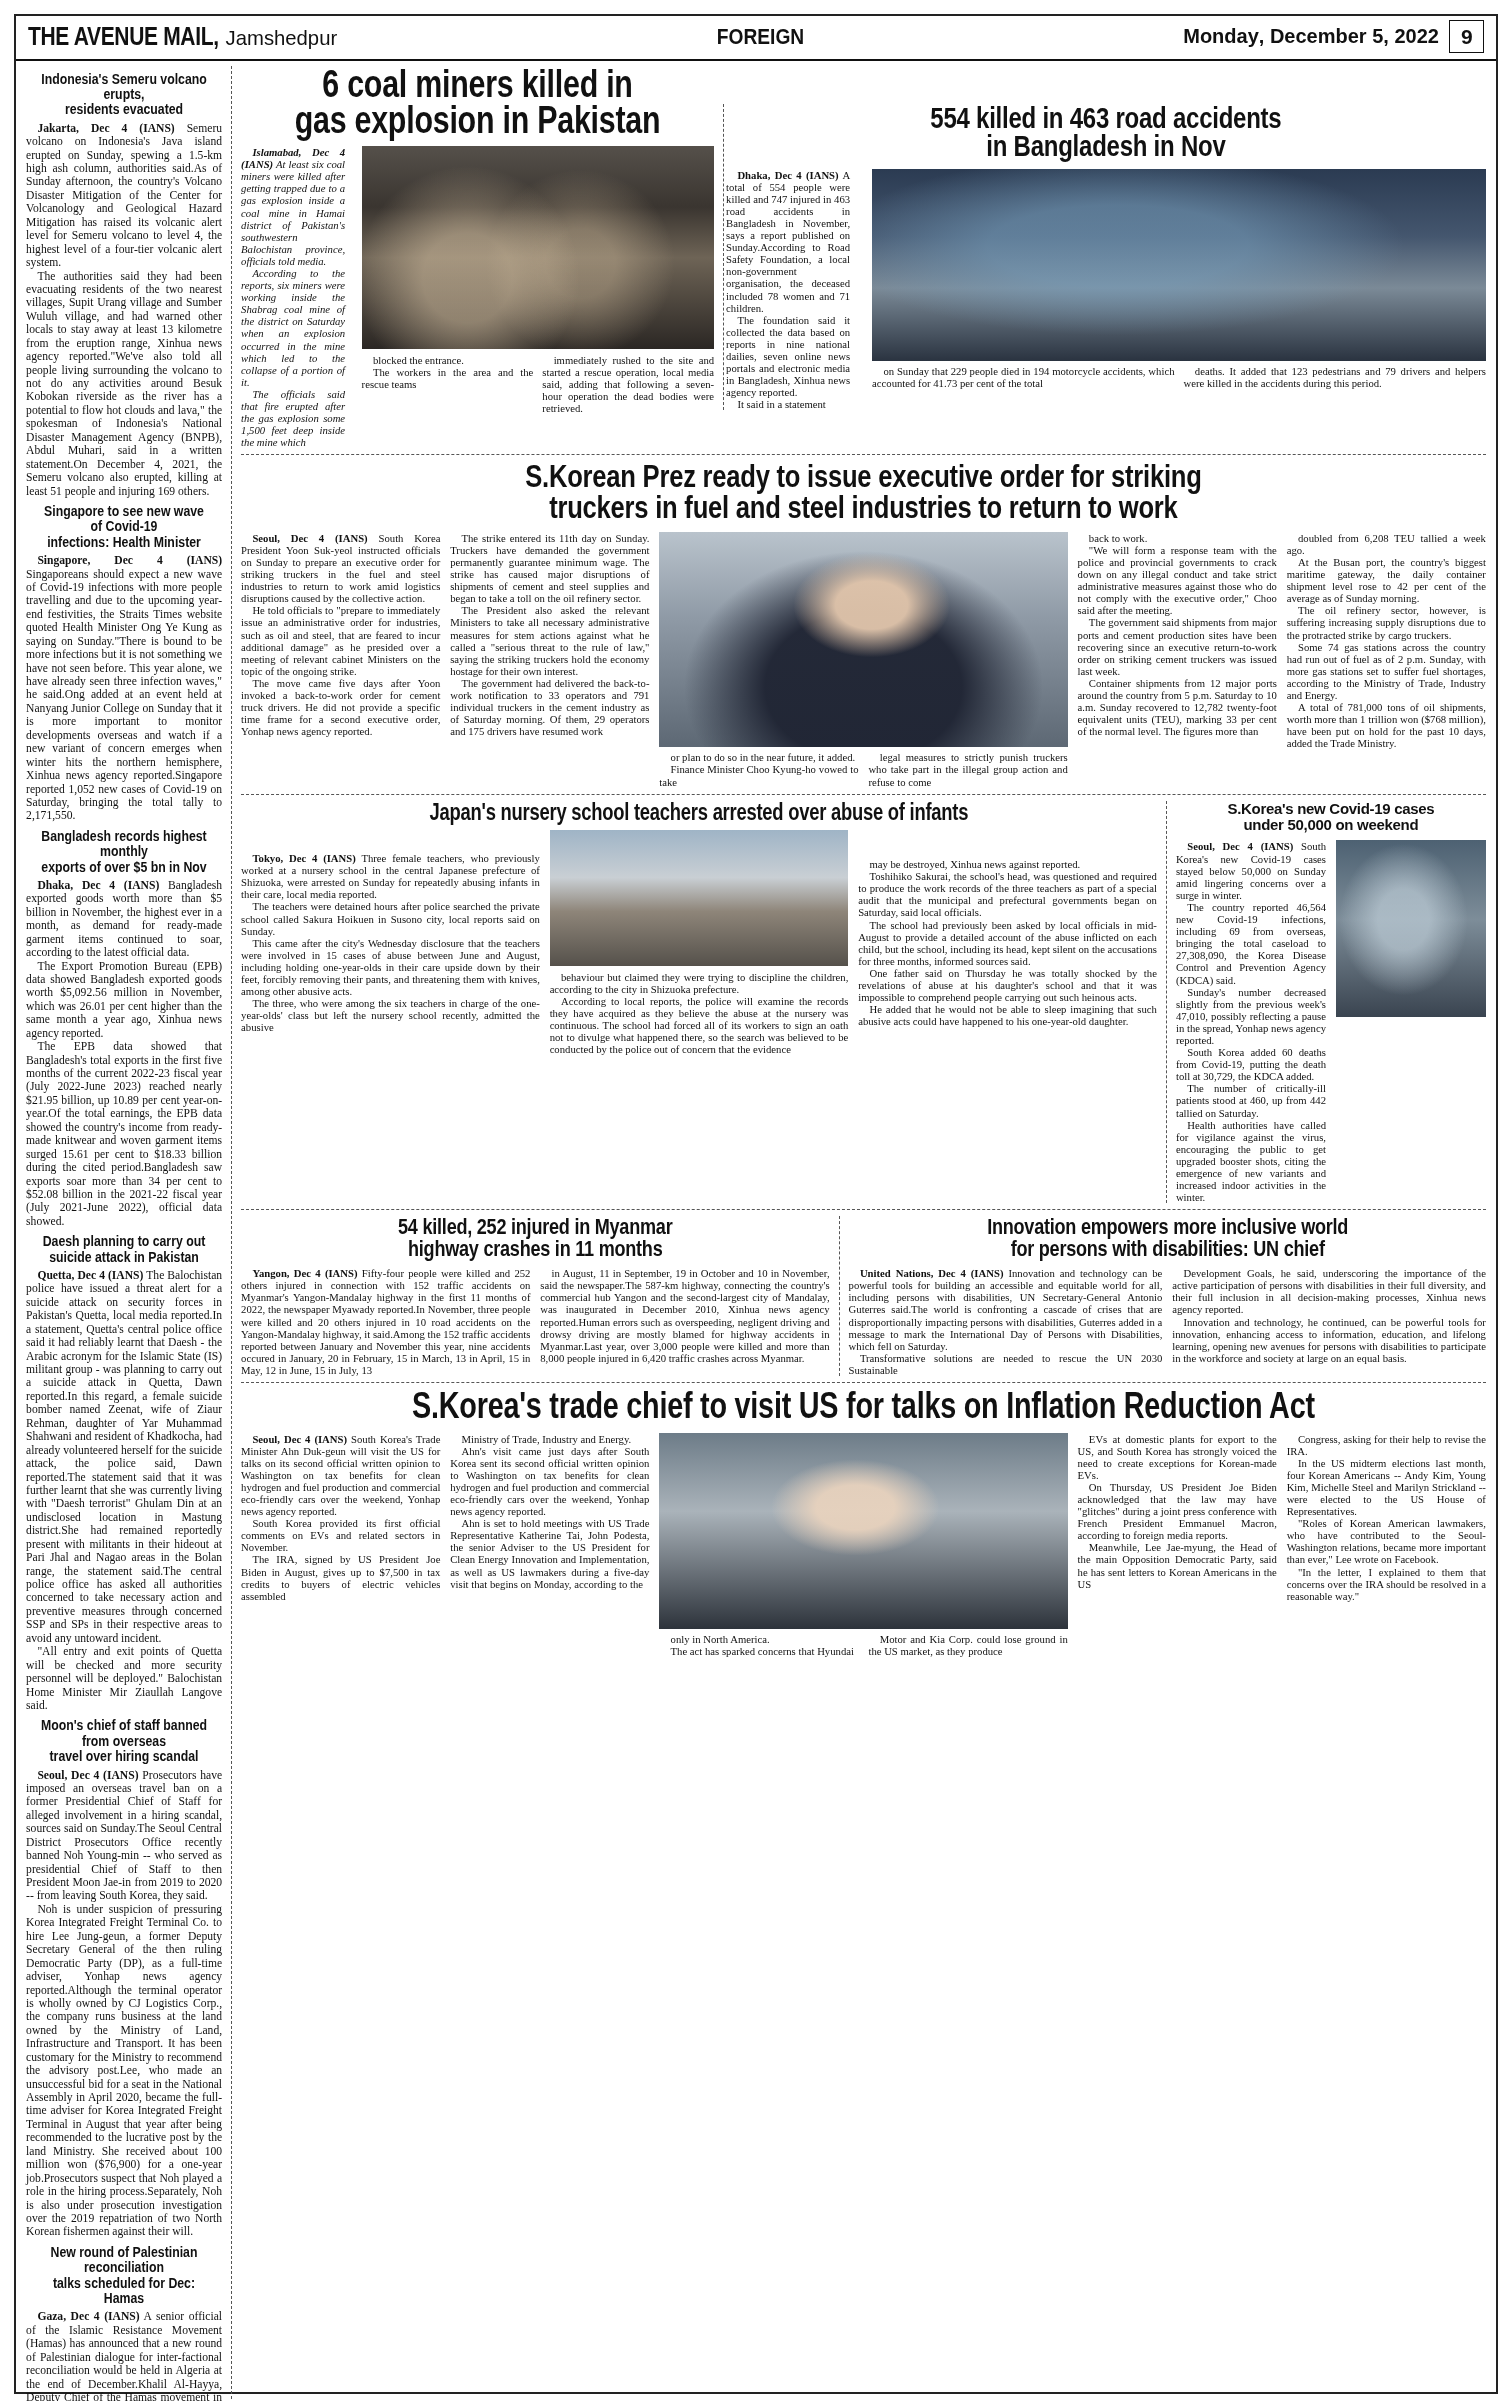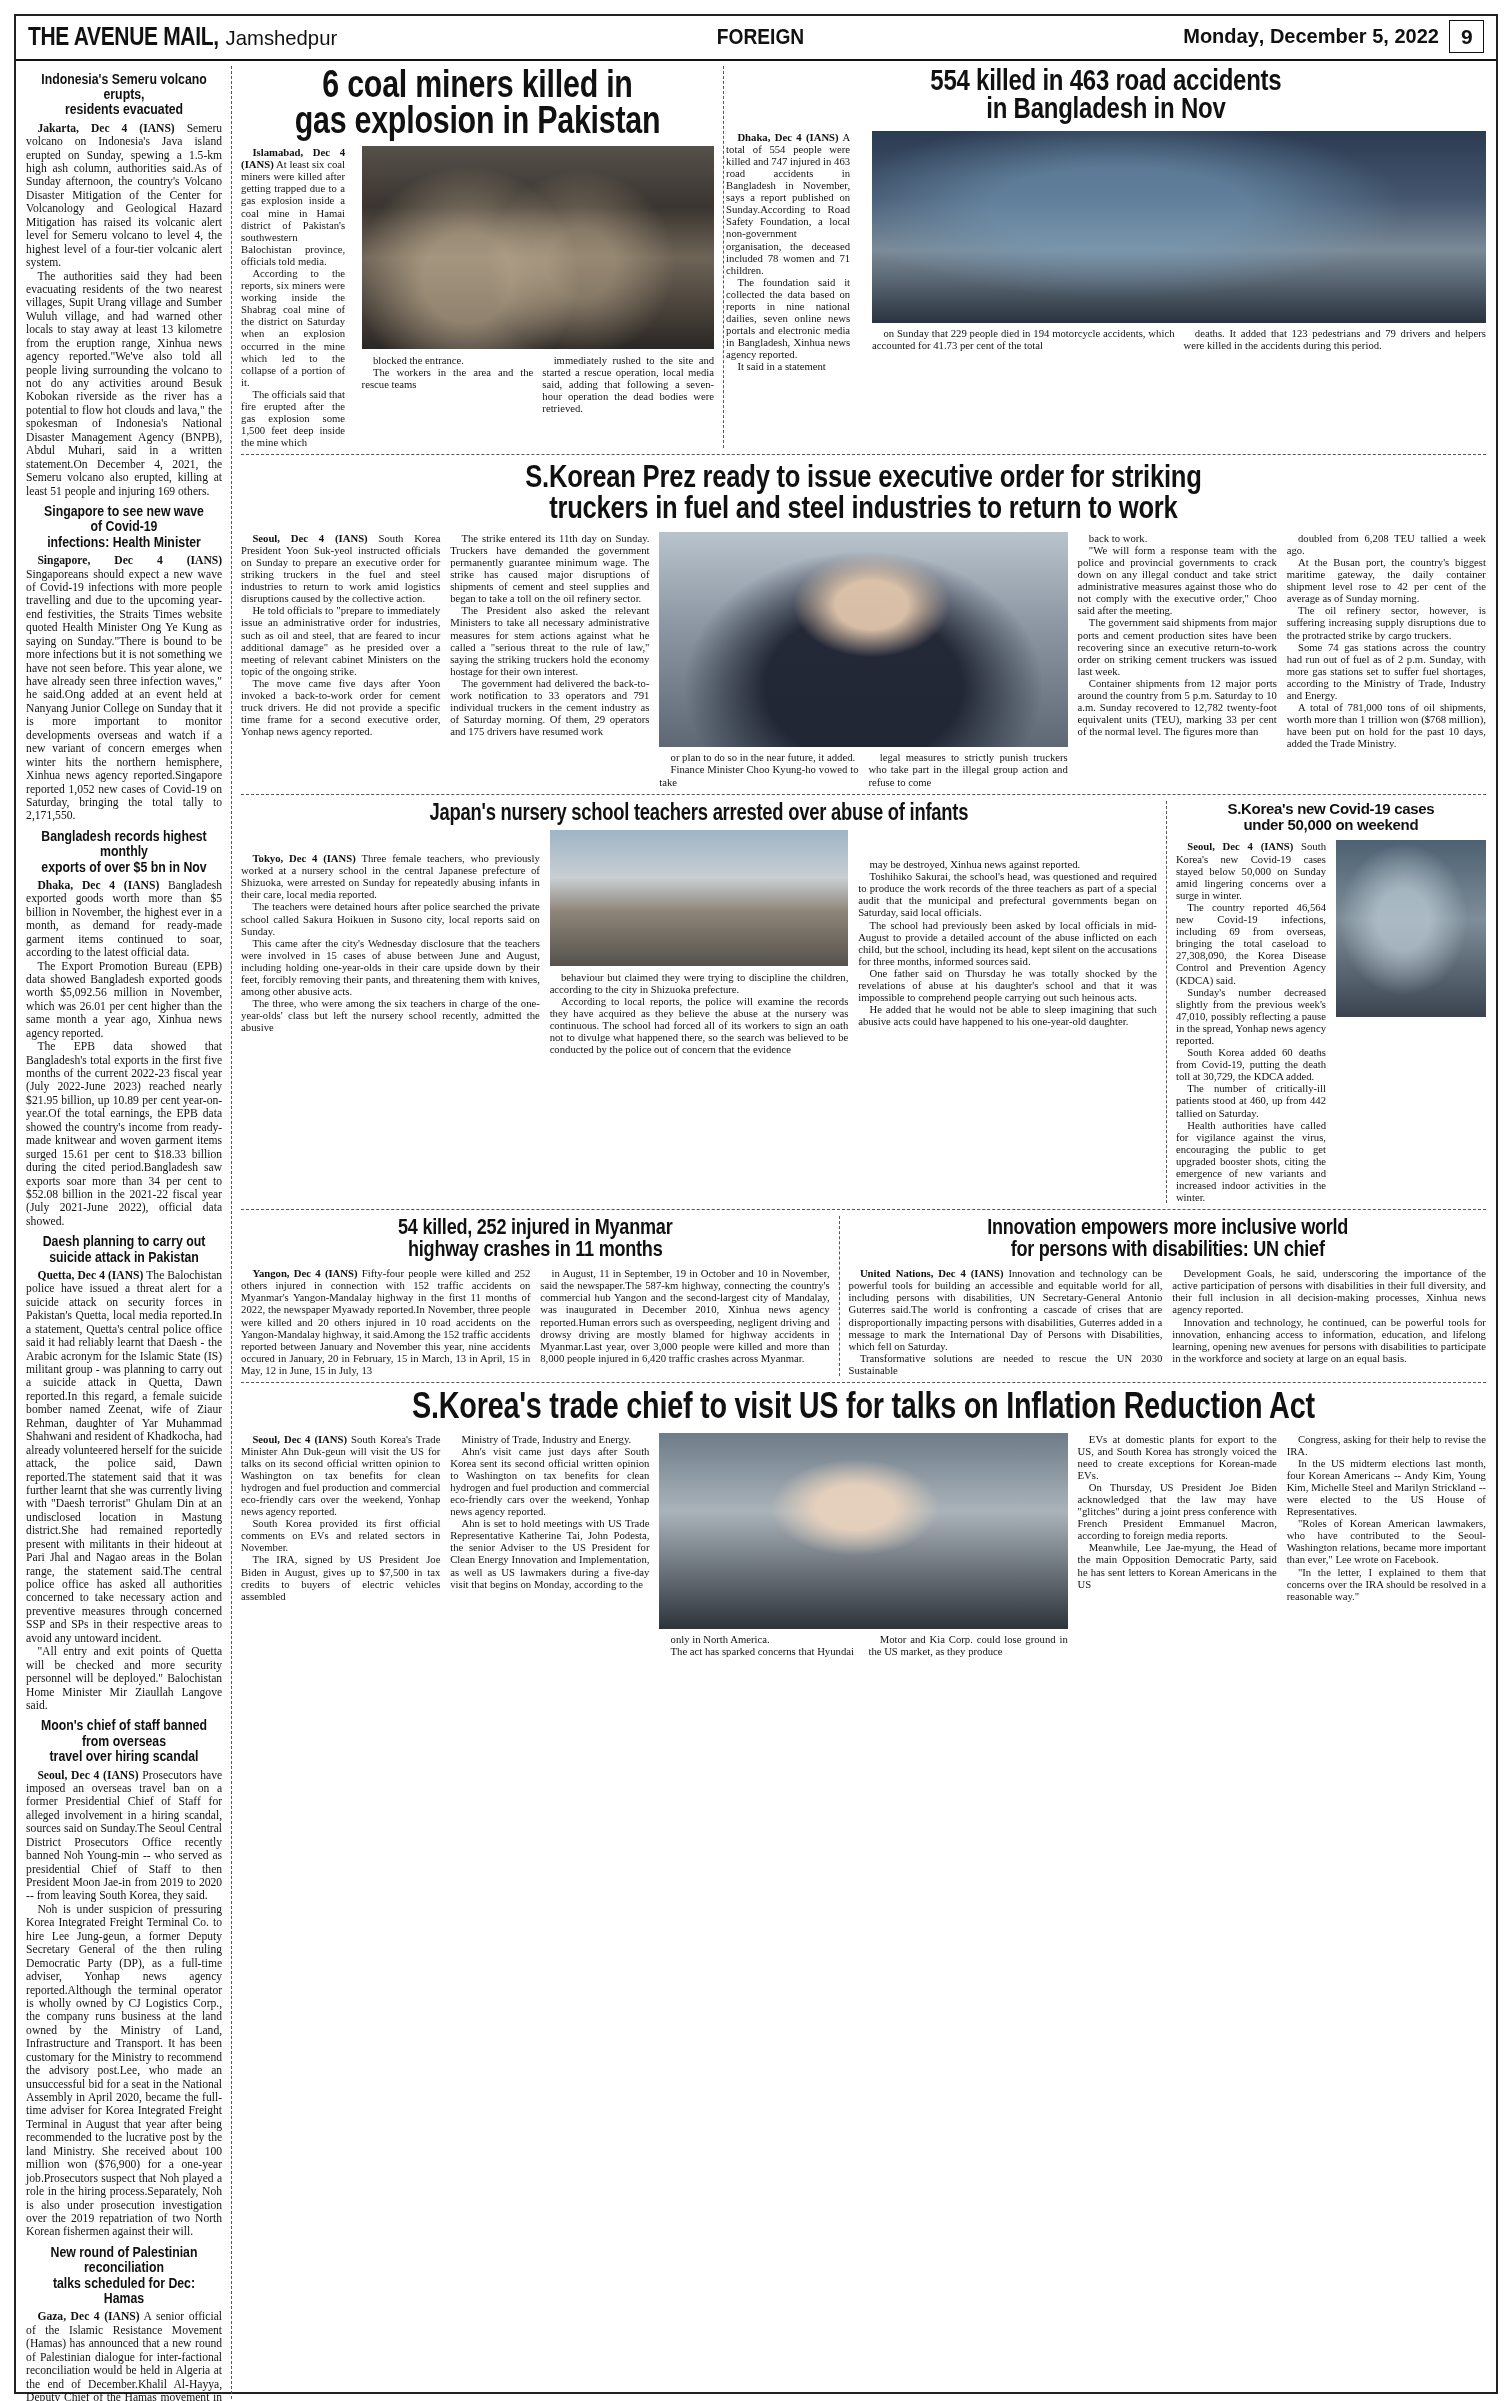--- a/index.html
+++ b/index.html
@@ -111,21 +111,21 @@
   }
   .rightside {
     flex: 1;
     padding-left: 9px;
     border-left: 1.5px dashed #555;
     display: flex;
     flex-direction: column;
   }
 
   
-  .topband { display: flex; gap: 0; }
+  .topband { display: flex; gap: 0; align-items: center; }
   .story-coal { flex: 0 0 482px; padding-right: 9px; }
   .story-bd { flex: 1; padding-left: 2px; border-left: 1.5px dashed #555; }
 
   .photo {
     background: linear-gradient(160deg,#6b6257 0%,#3b3630 40%,#8a8175 70%,#2e2a26 100%);
     position: relative;
     overflow: hidden;
   }
   .photo.coal {
     background:
@@ -233,21 +233,21 @@
     </div>
 
     <div class="rightside">
 
       <div class="topband">
 
         <div class="story-coal">
           <div class="hl cond" style="font-size: 38px; margin-bottom: 7.5px; white-space: pre-line;" style2="">6 coal miners killed in
 gas explosion in Pakistan</div>
           <div class="rowsplit" style="align-items:flex-start;">
-            <div class="c" style="flex:0 0 113px;">
+            <div class="c" style="flex:0 0 113px;font-style:italic;">
               <p class="body tiny2"><b>Islamabad, Dec 4 (IANS)</b> <span>At least six coal miners were killed after getting trapped due to a gas explosion inside a coal mine in Hamai district of Pakistan's southwestern Balochistan province, officials told media.</span></p>
               <p class="body tiny2">According to the reports, six miners were working inside the Shabrag coal mine of the district on Saturday when an explosion occurred in the mine which led to the collapse of a portion of it.</p>
               <p class="body tiny2">The officials said that fire erupted after the gas explosion some 1,500 feet deep inside the mine which</p>
             </div>
             <div class="c" style="flex:1; border-left:none; padding-left:7.5px;">
               <div class="photo coal" style="height:203px;"></div>
               <div style="display:flex; gap:9px; margin-top:4.5px;">
                 <div style="flex:1;">
                   <p class="body tiny2">blocked the entrance.</p>
                   <p class="body tiny2">The workers in the area and the rescue teams</p>

